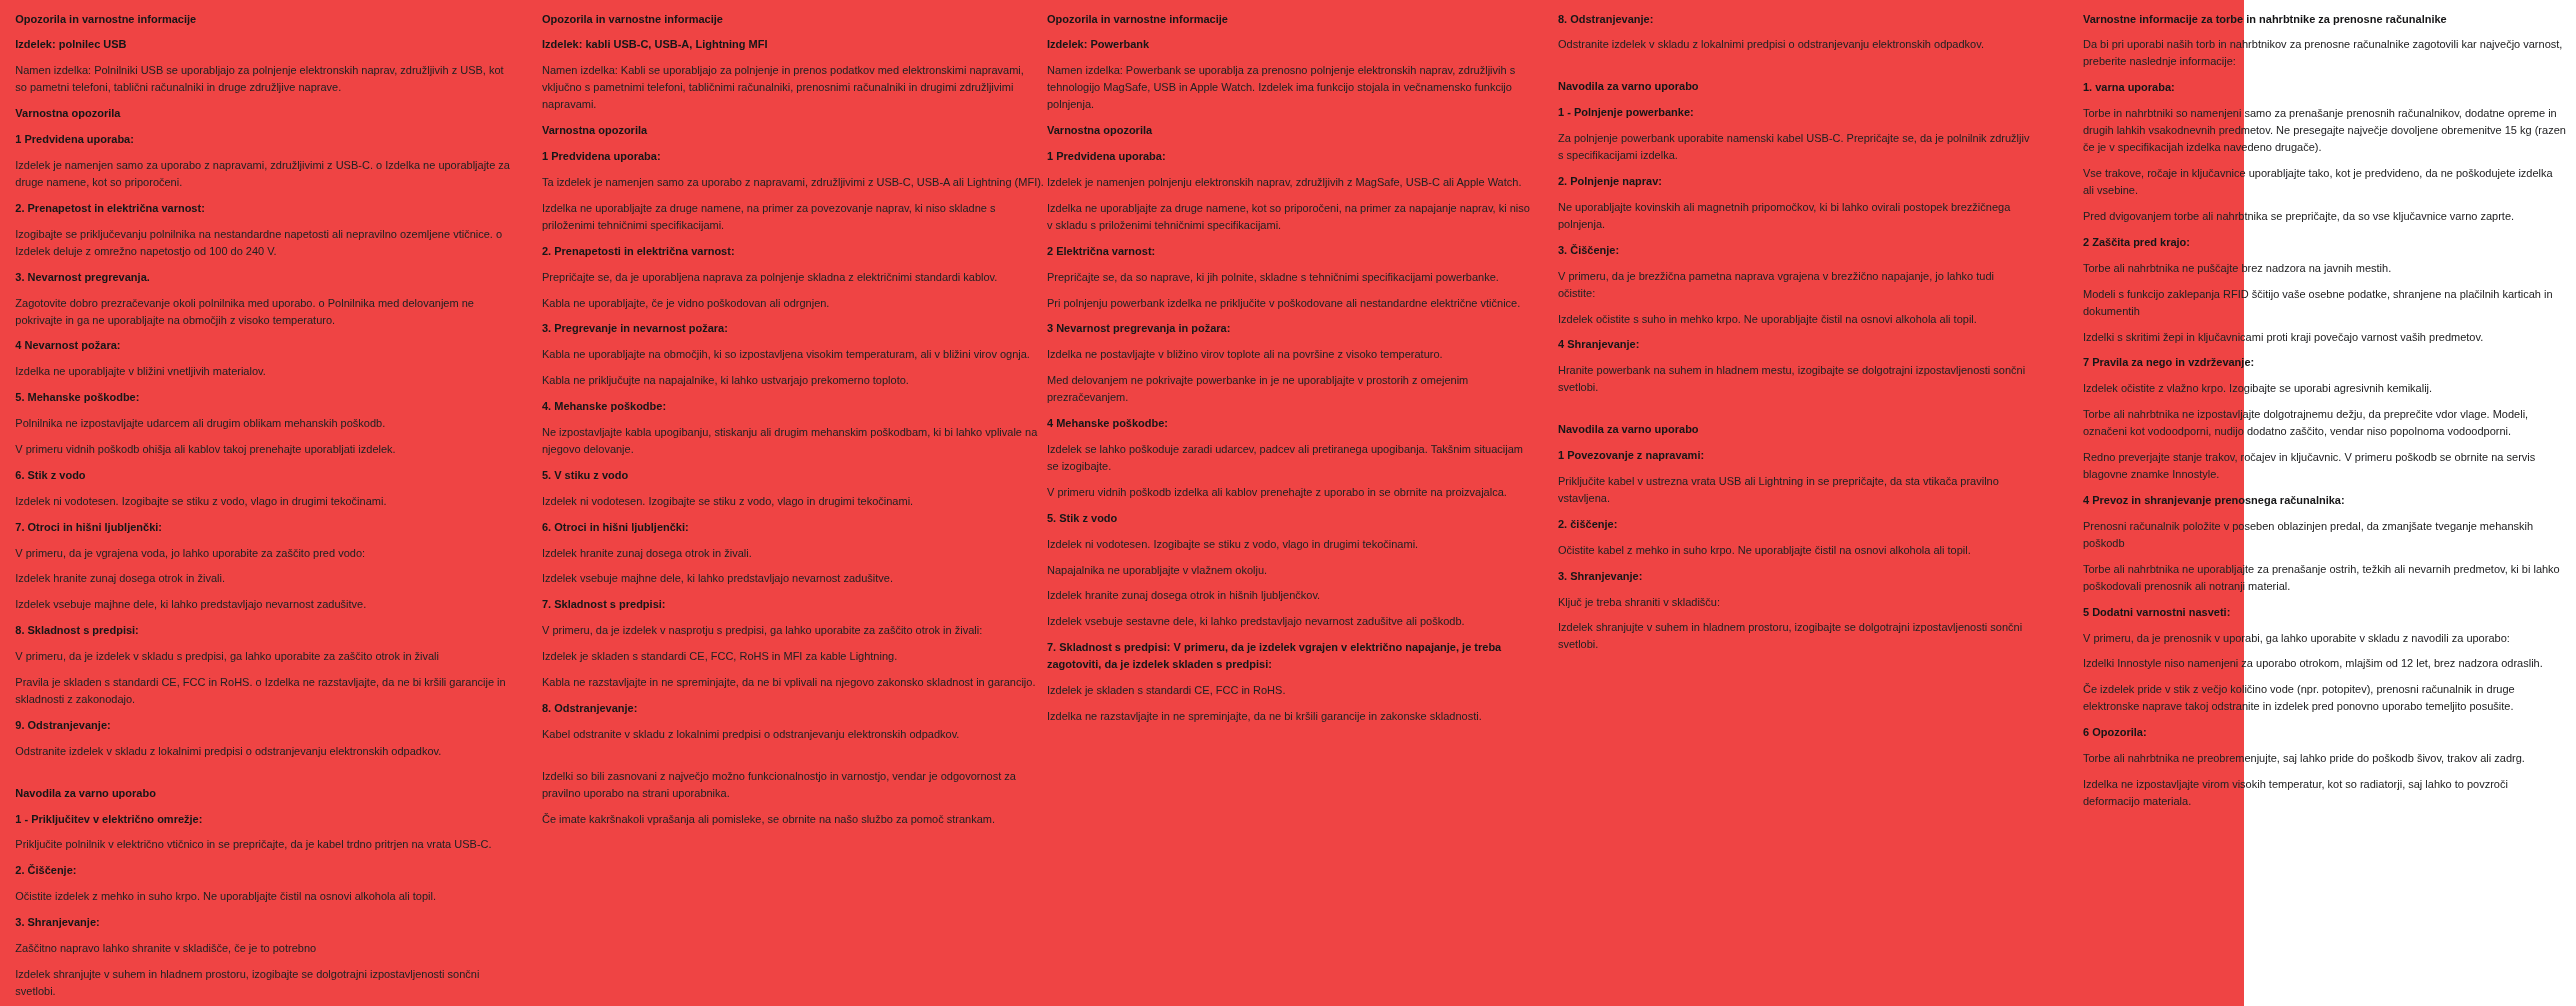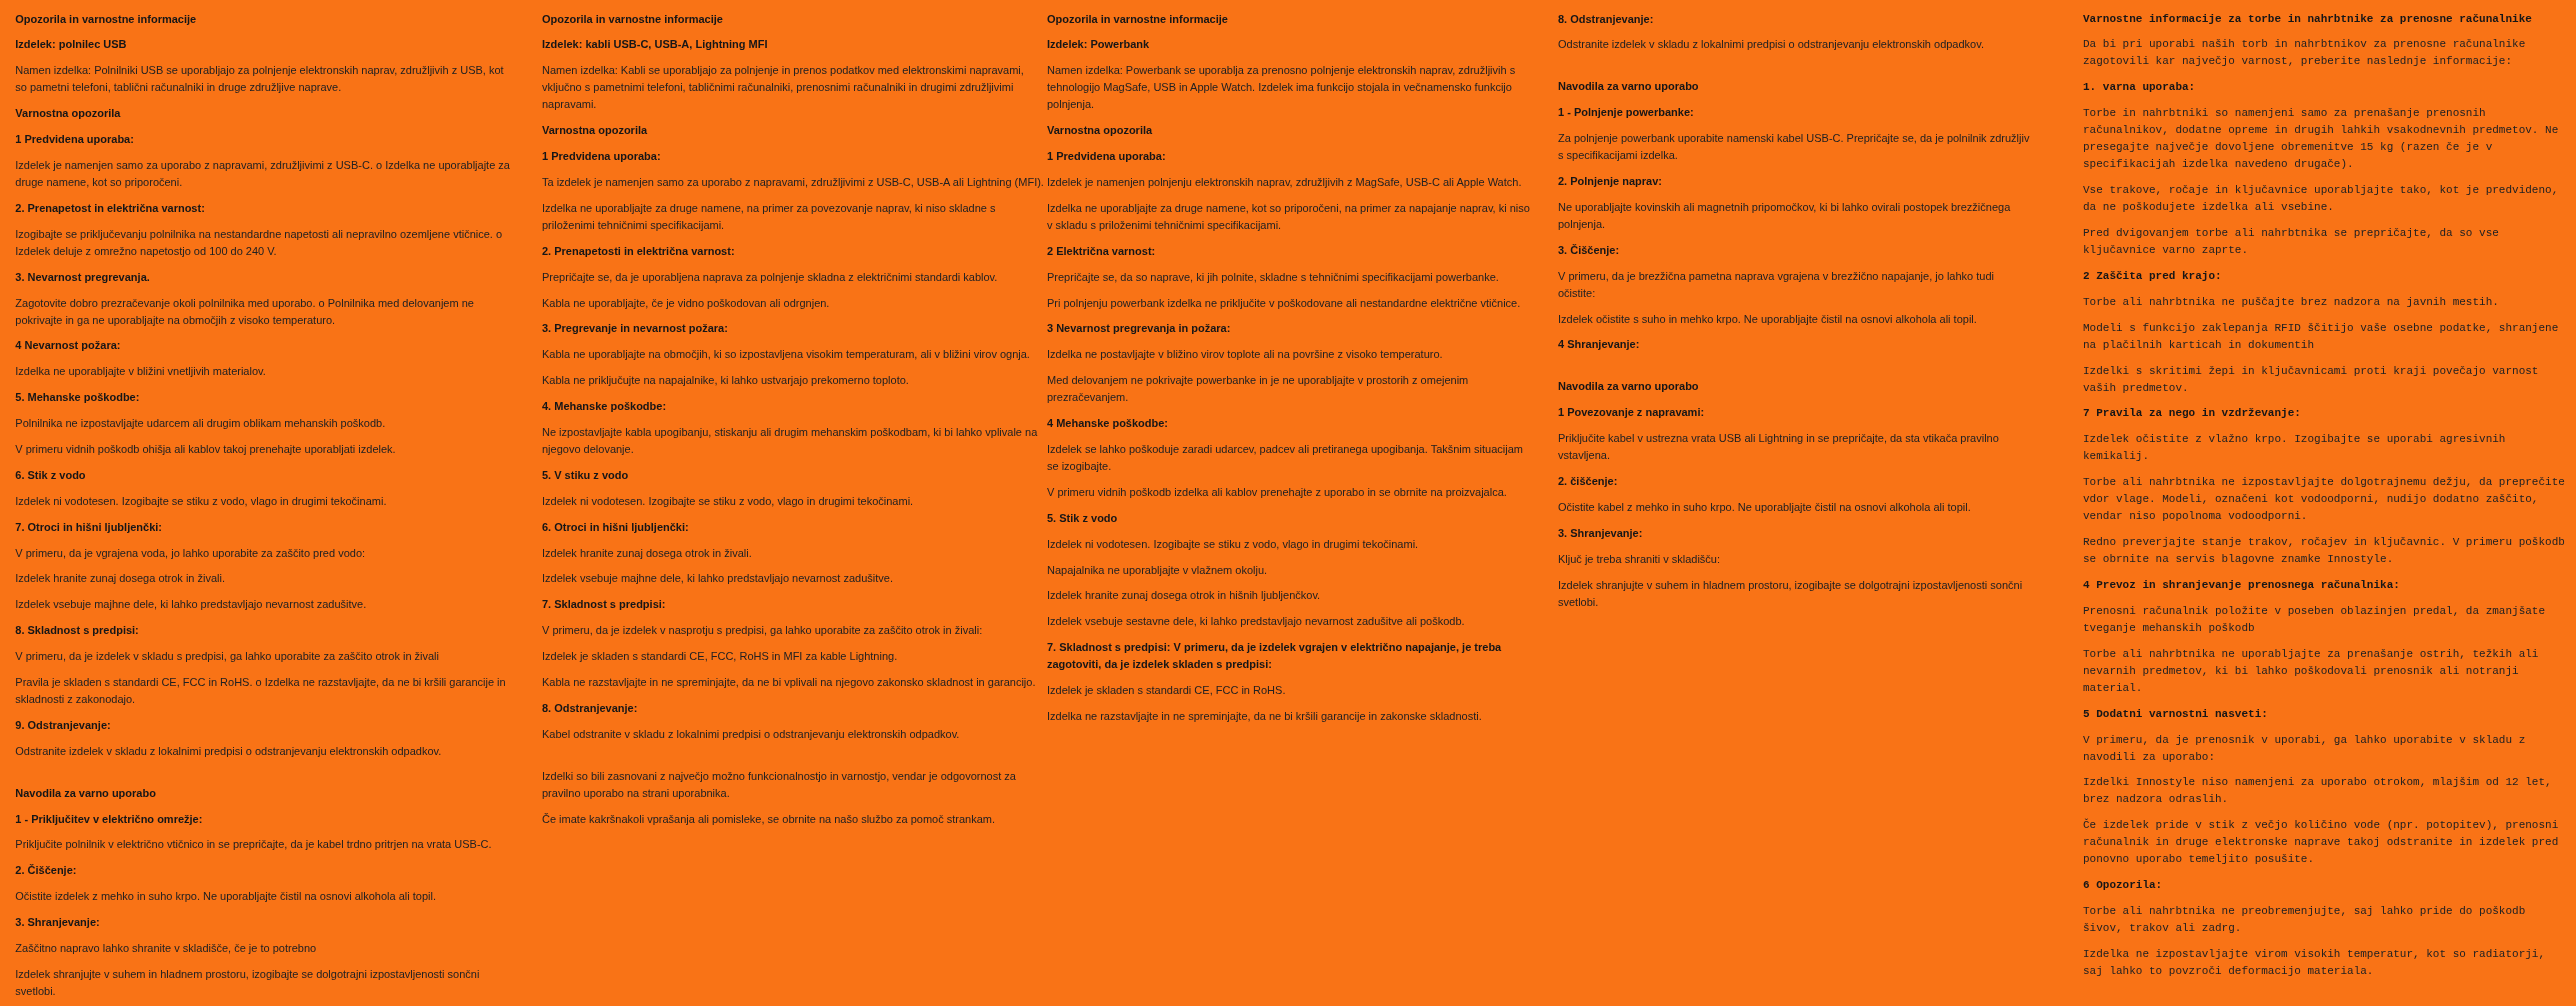--- a/index.html
+++ b/index.html
@@ -9,33 +9,33 @@
   }
   body {
     width: 2576px;
     height: 1006px;
     overflow: hidden;
     font-family: "Liberation Sans", sans-serif;
     color: #1d1d1f;
   }
   .page {
     position: relative;
-    width: 2576px;
+    width: 2244px;
     height: 1006px;
-    background: #f97316;
+    background: #ef4444;
   }
   .column {
     position: absolute;
     top: 10.5px;
   }
   .column:nth-of-type(1) { left: 15.3px;   width: 497px; }
   .column:nth-of-type(2) { left: 542px;  width: 505px; }
   .column:nth-of-type(3) { left: 1047px; width: 489px; }
   .column:nth-of-type(4) { left: 1558px; width: 473px; }
-  .column:nth-of-type(5) { left: 2083px; width: 483px; font-family: Liberation Mono, monospace; }
+  .column:nth-of-type(5) { left: 2083px; width: 483px; }
 
   .column h1, .column h2 {
     font-size: 11px;
     line-height: 17px;
     font-weight: 700;
     margin: 0 0 8.9px 0;
     color: #161617;
   }
   .column p {
     font-size: 11px;
@@ -152,20 +152,21 @@
       <div class="gap"></div>
       <h2>Navodila za varno uporabo</h2>
       <h2>1 - Polnjenje powerbanke:</h2>
       <p>Za polnjenje powerbank uporabite namenski kabel USB-C. Prepričajte se, da je polnilnik združljiv s specifikacijami izdelka.</p>
       <h2>2. Polnjenje naprav:</h2>
       <p>Ne uporabljajte kovinskih ali magnetnih pripomočkov, ki bi lahko ovirali postopek brezžičnega polnjenja.</p>
       <h2>3. Čiščenje:</h2>
       <p>V primeru, da je brezžična pametna naprava vgrajena v brezžično napajanje, jo lahko tudi očistite:</p>
       <p>Izdelek očistite s suho in mehko krpo. Ne uporabljajte čistil na osnovi alkohola ali topil.</p>
       <h2>4 Shranjevanje:</h2>
+      <p>Hranite powerbank na suhem in hladnem mestu, izogibajte se dolgotrajni izpostavljenosti sončni svetlobi.</p>
       <div class="gap"></div>
       <h2>Navodila za varno uporabo</h2>
       <h2>1 Povezovanje z napravami:</h2>
       <p>Priključite kabel v ustrezna vrata USB ali Lightning in se prepričajte, da sta vtikača pravilno vstavljena.</p>
       <h2>2. čiščenje:</h2>
       <p>Očistite kabel z mehko in suho krpo. Ne uporabljajte čistil na osnovi alkohola ali topil.</p>
       <h2>3. Shranjevanje:</h2>
       <p>Ključ je treba shraniti v skladišču:</p>
       <p>Izdelek shranjujte v suhem in hladnem prostoru, izogibajte se dolgotrajni izpostavljenosti sončni svetlobi.</p>
     </section>

